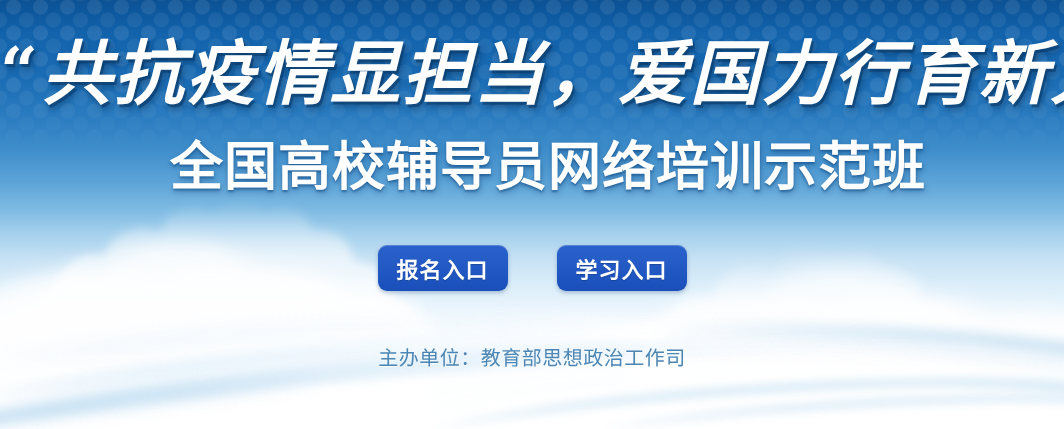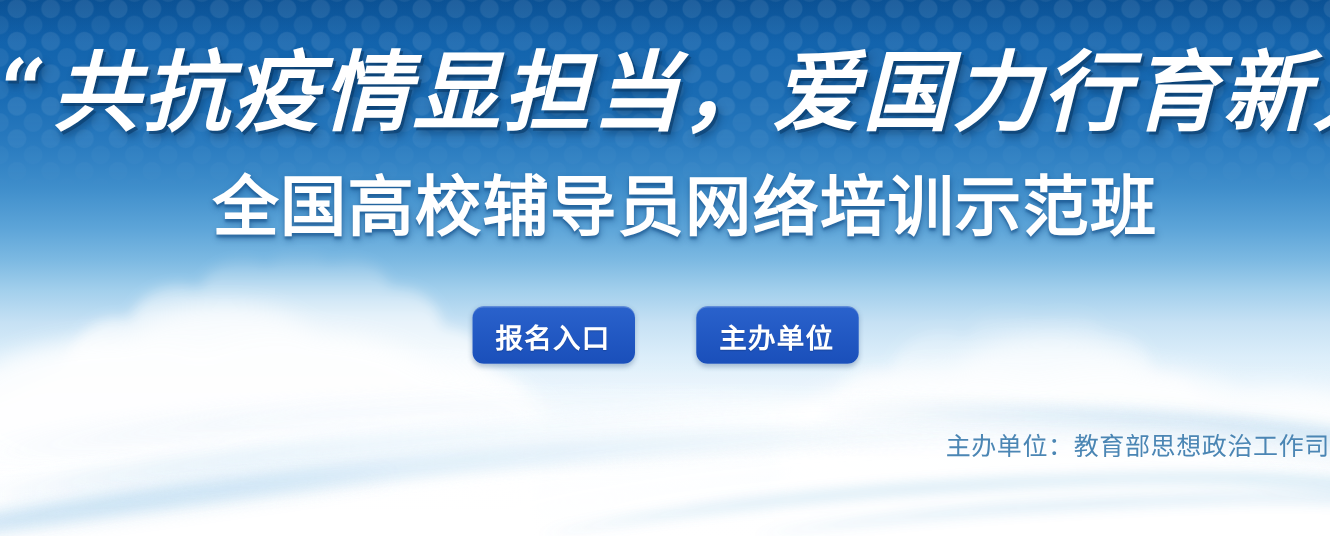--- a/index.html
+++ b/index.html
@@ -162,21 +162,21 @@
     background: linear-gradient(to bottom, #fdbe47, #f9ae25);
     color: #ffffff;
     text-shadow: 0 1px 1px rgba(160,90,0,.28);
   }
 
   .footer {
     position: absolute;
     left: 0;
     top: 342px;
     width: 1064px;
-    text-align: right;
+    text-align: center;
   }
   .footer .line {
     font-family: "Liberation Sans", "DejaVu Sans", sans-serif;
     font-size: 20px;
     line-height: 33px;
     letter-spacing: .5px;
     color: #4b86b4;
     white-space: nowrap;
     text-shadow: 0 1px 1px rgba(255,255,255,.75);
   }
@@ -303,21 +303,21 @@
   <div class="content">
 
     <div class="headline">
       <span class="qm open">“</span><span>共抗疫情显担当，爱国力行育新人</span>
     </div>
 
     <div class="subtitle">全国高校辅导员网络培训示范班</div>
 
     <div class="btnrow">
       <button class="btn primary">报名入口</button>
-      <button class="btn primary">主办单位</button>
+      <button class="btn primary">学习入口</button>
     </div>
 
     <div class="footer">
       <div class="line">主办单位：教育部思想政治工作司</div>
     </div>
 
   </div>
 </div>
 
 </body></html>

